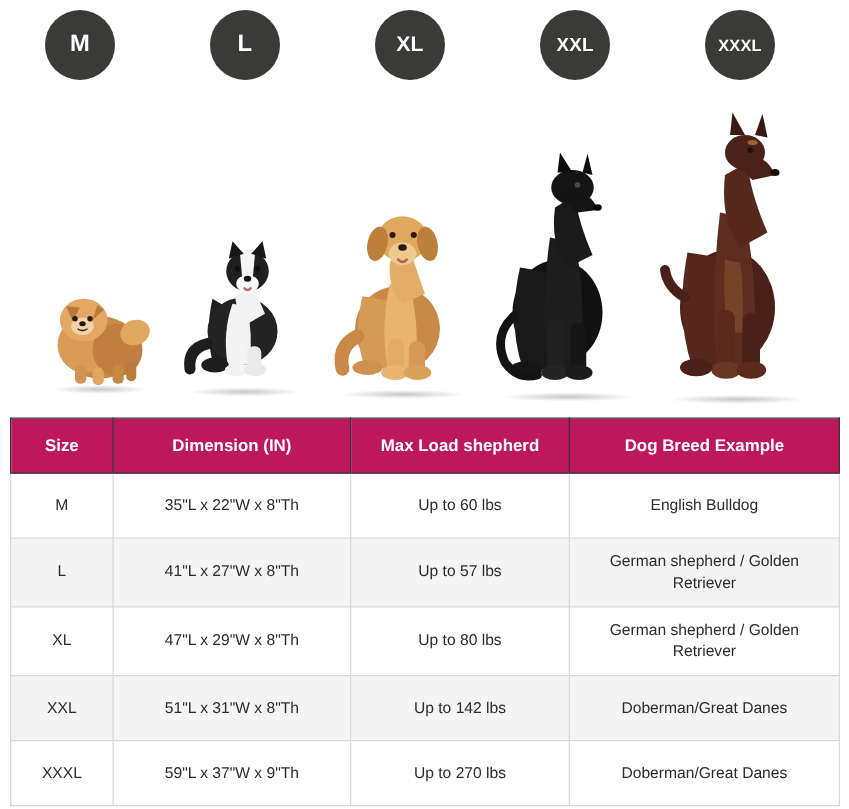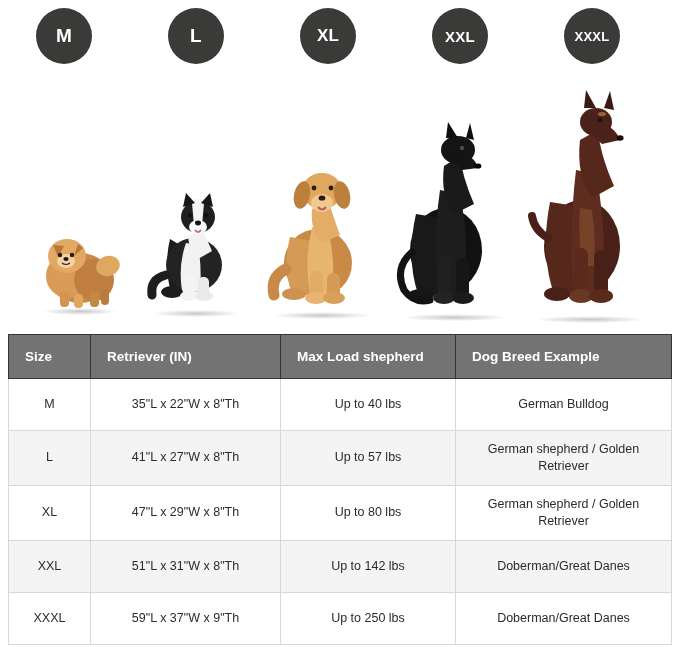--- a/index.html
+++ b/index.html
@@ -75,27 +75,27 @@
     top: 334px;
     left: 8px;
     width: 663px;
   }
   table {
     border-collapse: collapse;
     width: 663px;
     table-layout: fixed;
   }
   thead th {
-    background: #737373;
+    background: #be185d;
     color: #ffffff;
     font-size: 13.5px;
     font-weight: bold;
     height: 44px;
     border: 1px solid #353533;
-    text-align: left;
+    text-align: center;
     padding: 4px 16px;
   }
   tbody td {
     border: 1px solid #d8d8d8;
     text-align: center;
     font-size: 12.5px;
     color: #2b2b2b;
     padding: 10px 6px;
     line-height: 1.35;
     background: #ffffff;
@@ -308,31 +308,31 @@
     <table>
       <colgroup>
         <col class="c0">
           <col class="c1">
           <col class="c2">
           <col class="c3">
       </colgroup>
       <thead>
         <tr>
           <th>Size</th>
-          <th>Retriever (IN)</th>
+          <th>Dimension (IN)</th>
           <th>Max Load shepherd</th>
           <th>Dog Breed Example</th>
         </tr>
       </thead>
       <tbody>
         <tr class="row-h">
           <td>M</td>
           <td>35"L x 22"W x 8"Th</td>
-          <td>Up to 40 lbs</td>
-          <td>German Bulldog</td>
+          <td>Up to 60 lbs</td>
+          <td>English Bulldog</td>
         </tr>
         <tr class="row-h alt">
           <td>L</td>
           <td>41"L x 27"W x 8"Th</td>
           <td>Up to 57 lbs</td>
           <td>German shepherd / Golden Retriever</td>
         </tr>
         <tr class="row-h">
           <td>XL</td>
           <td>47"L x 29"W x 8"Th</td>
@@ -341,20 +341,20 @@
         </tr>
         <tr class="row-h alt">
           <td>XXL</td>
           <td>51"L x 31"W x 8"Th</td>
           <td>Up to 142 lbs</td>
           <td>Doberman/Great Danes</td>
         </tr>
         <tr class="row-h">
           <td>XXXL</td>
           <td>59"L x 37"W x 9"Th</td>
-          <td>Up to 250 lbs</td>
+          <td>Up to 270 lbs</td>
           <td>Doberman/Great Danes</td>
         </tr>
       </tbody>
     </table>
   </div>
 
 </div>
 
 </body></html>

